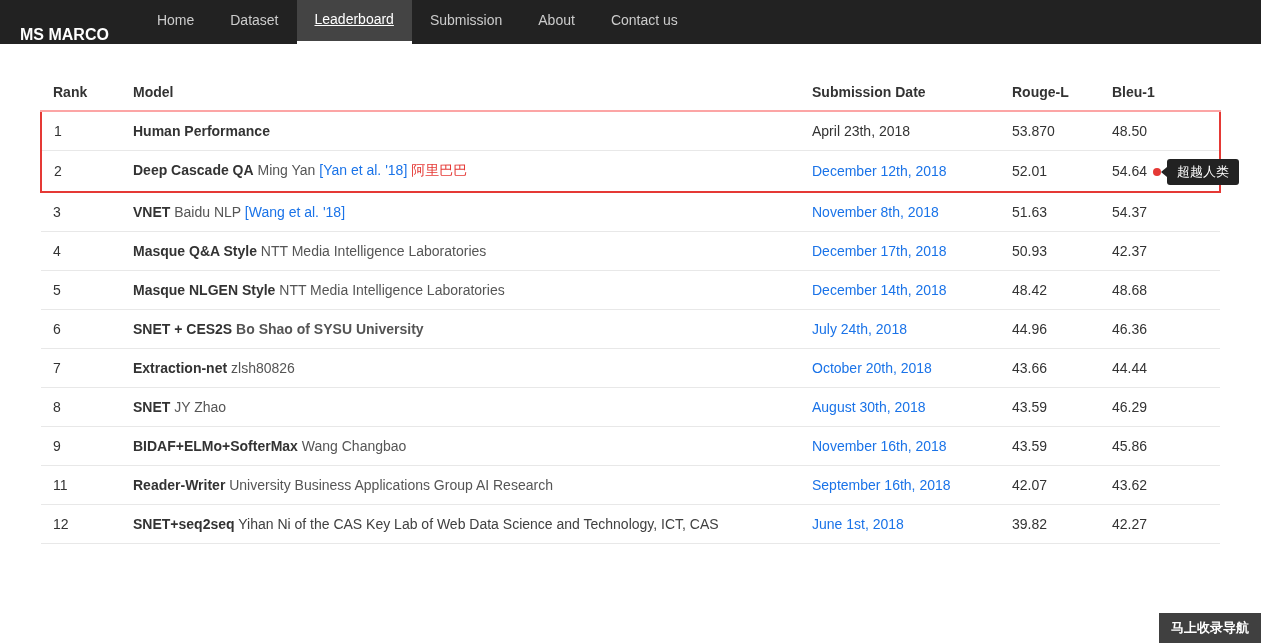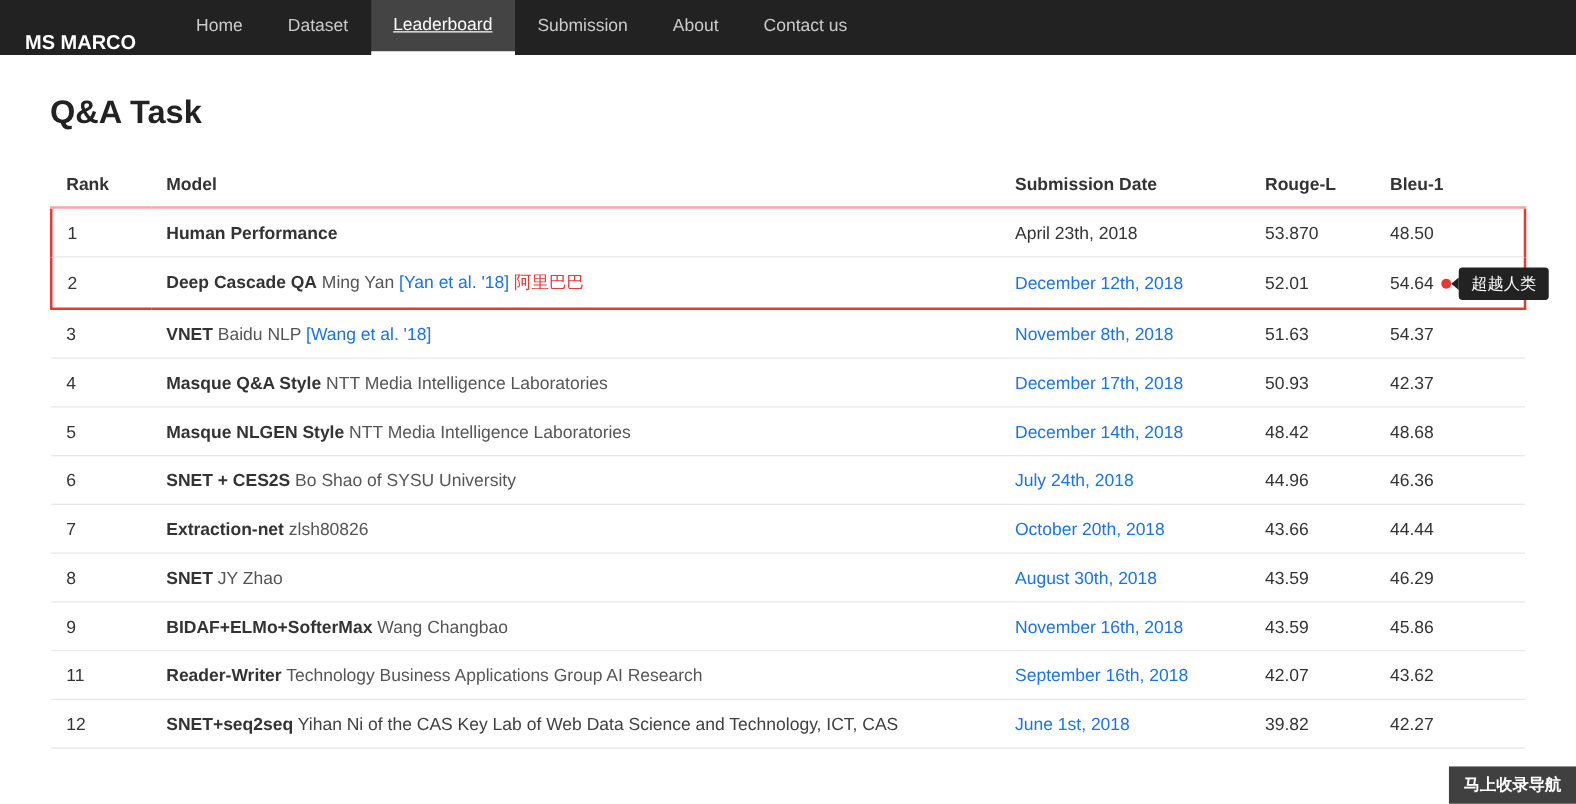--- a/index.html
+++ b/index.html
@@ -152,21 +152,20 @@
     <li>
         <a href="#">About</a>
       </li>
     <li>
         <a href="#">Contact us</a>
       </li>
   </ul>
 </nav>
 
 <div class="main-content">
-  <h1 class="page-title">Q&amp;A Task</h1>
 
   <table>
     <thead>
       <tr>
         <th class="col-rank">Rank</th>
         <th class="col-model">Model</th>
         <th class="col-date">Submission Date</th>
         <th class="col-rouge">Rouge-L</th>
         <th class="col-bleu">Bleu-1</th>
       </tr>
@@ -205,21 +204,21 @@
         </tr>
         <tr>
           <td>5</td>
           <td><span style="font-weight: bold;">Masque NLGEN Style</span><span style="font-weight: normal; color: rgb(85, 85, 85);"> NTT Media Intelligence Laboratories</span></td>
           <td><a href="#" class="link-blue">December 14th, 2018</a></td>
           <td>48.42</td>
           <td>48.68</td>
         </tr>
         <tr>
           <td>6</td>
-          <td><span style="font-weight: bold;">SNET + CES2S</span><span style="font-weight: normal; color: rgb(85, 85, 85);"> Bo Shao of SYSU University</span></td>
+          <td><span style="font-weight: bold;">SNET + CES2S</span><span style="font-weight: bold; color: rgb(85, 85, 85);"> Bo Shao of SYSU University</span></td>
           <td><a href="#" class="link-blue">July 24th, 2018</a></td>
           <td>44.96</td>
           <td>46.36</td>
         </tr>
         <tr>
           <td>7</td>
           <td><span style="font-weight: bold;">Extraction-net</span><span style="font-weight: normal; color: rgb(85, 85, 85);"> zlsh80826</span></td>
           <td><a href="#" class="link-blue">October 20th, 2018</a></td>
           <td>43.66</td>
           <td>44.44</td>
@@ -233,21 +232,21 @@
         </tr>
         <tr>
           <td>9</td>
           <td><span style="font-weight: bold;">BIDAF+ELMo+SofterMax</span><span style="font-weight: normal; color: rgb(85, 85, 85);"> Wang Changbao</span></td>
           <td><a href="#" class="link-blue">November 16th, 2018</a></td>
           <td>43.59</td>
           <td>45.86</td>
         </tr>
         <tr>
           <td>11</td>
-          <td><span style="font-weight: bold;">Reader-Writer</span><span style="font-weight: normal; color: rgb(85, 85, 85);"> Technology Business Applications Group AI Research</span></td>
+          <td><span style="font-weight: bold;">Reader-Writer</span><span style="font-weight: normal; color: rgb(85, 85, 85);"> University Business Applications Group AI Research</span></td>
           <td><a href="#" class="link-blue">September 16th, 2018</a></td>
           <td>42.07</td>
           <td>43.62</td>
         </tr>
         <tr>
           <td>12</td>
           <td><span style="font-weight: bold;">SNET+seq2seq</span><span style="font-weight: normal; color: #404040; text-align: right;"> Yihan Ni of the CAS Key Lab of Web Data Science and Technology, ICT, CAS</span></td>
           <td><a href="#" class="link-blue">June 1st, 2018</a></td>
           <td>39.82</td>
           <td>42.27</td>

